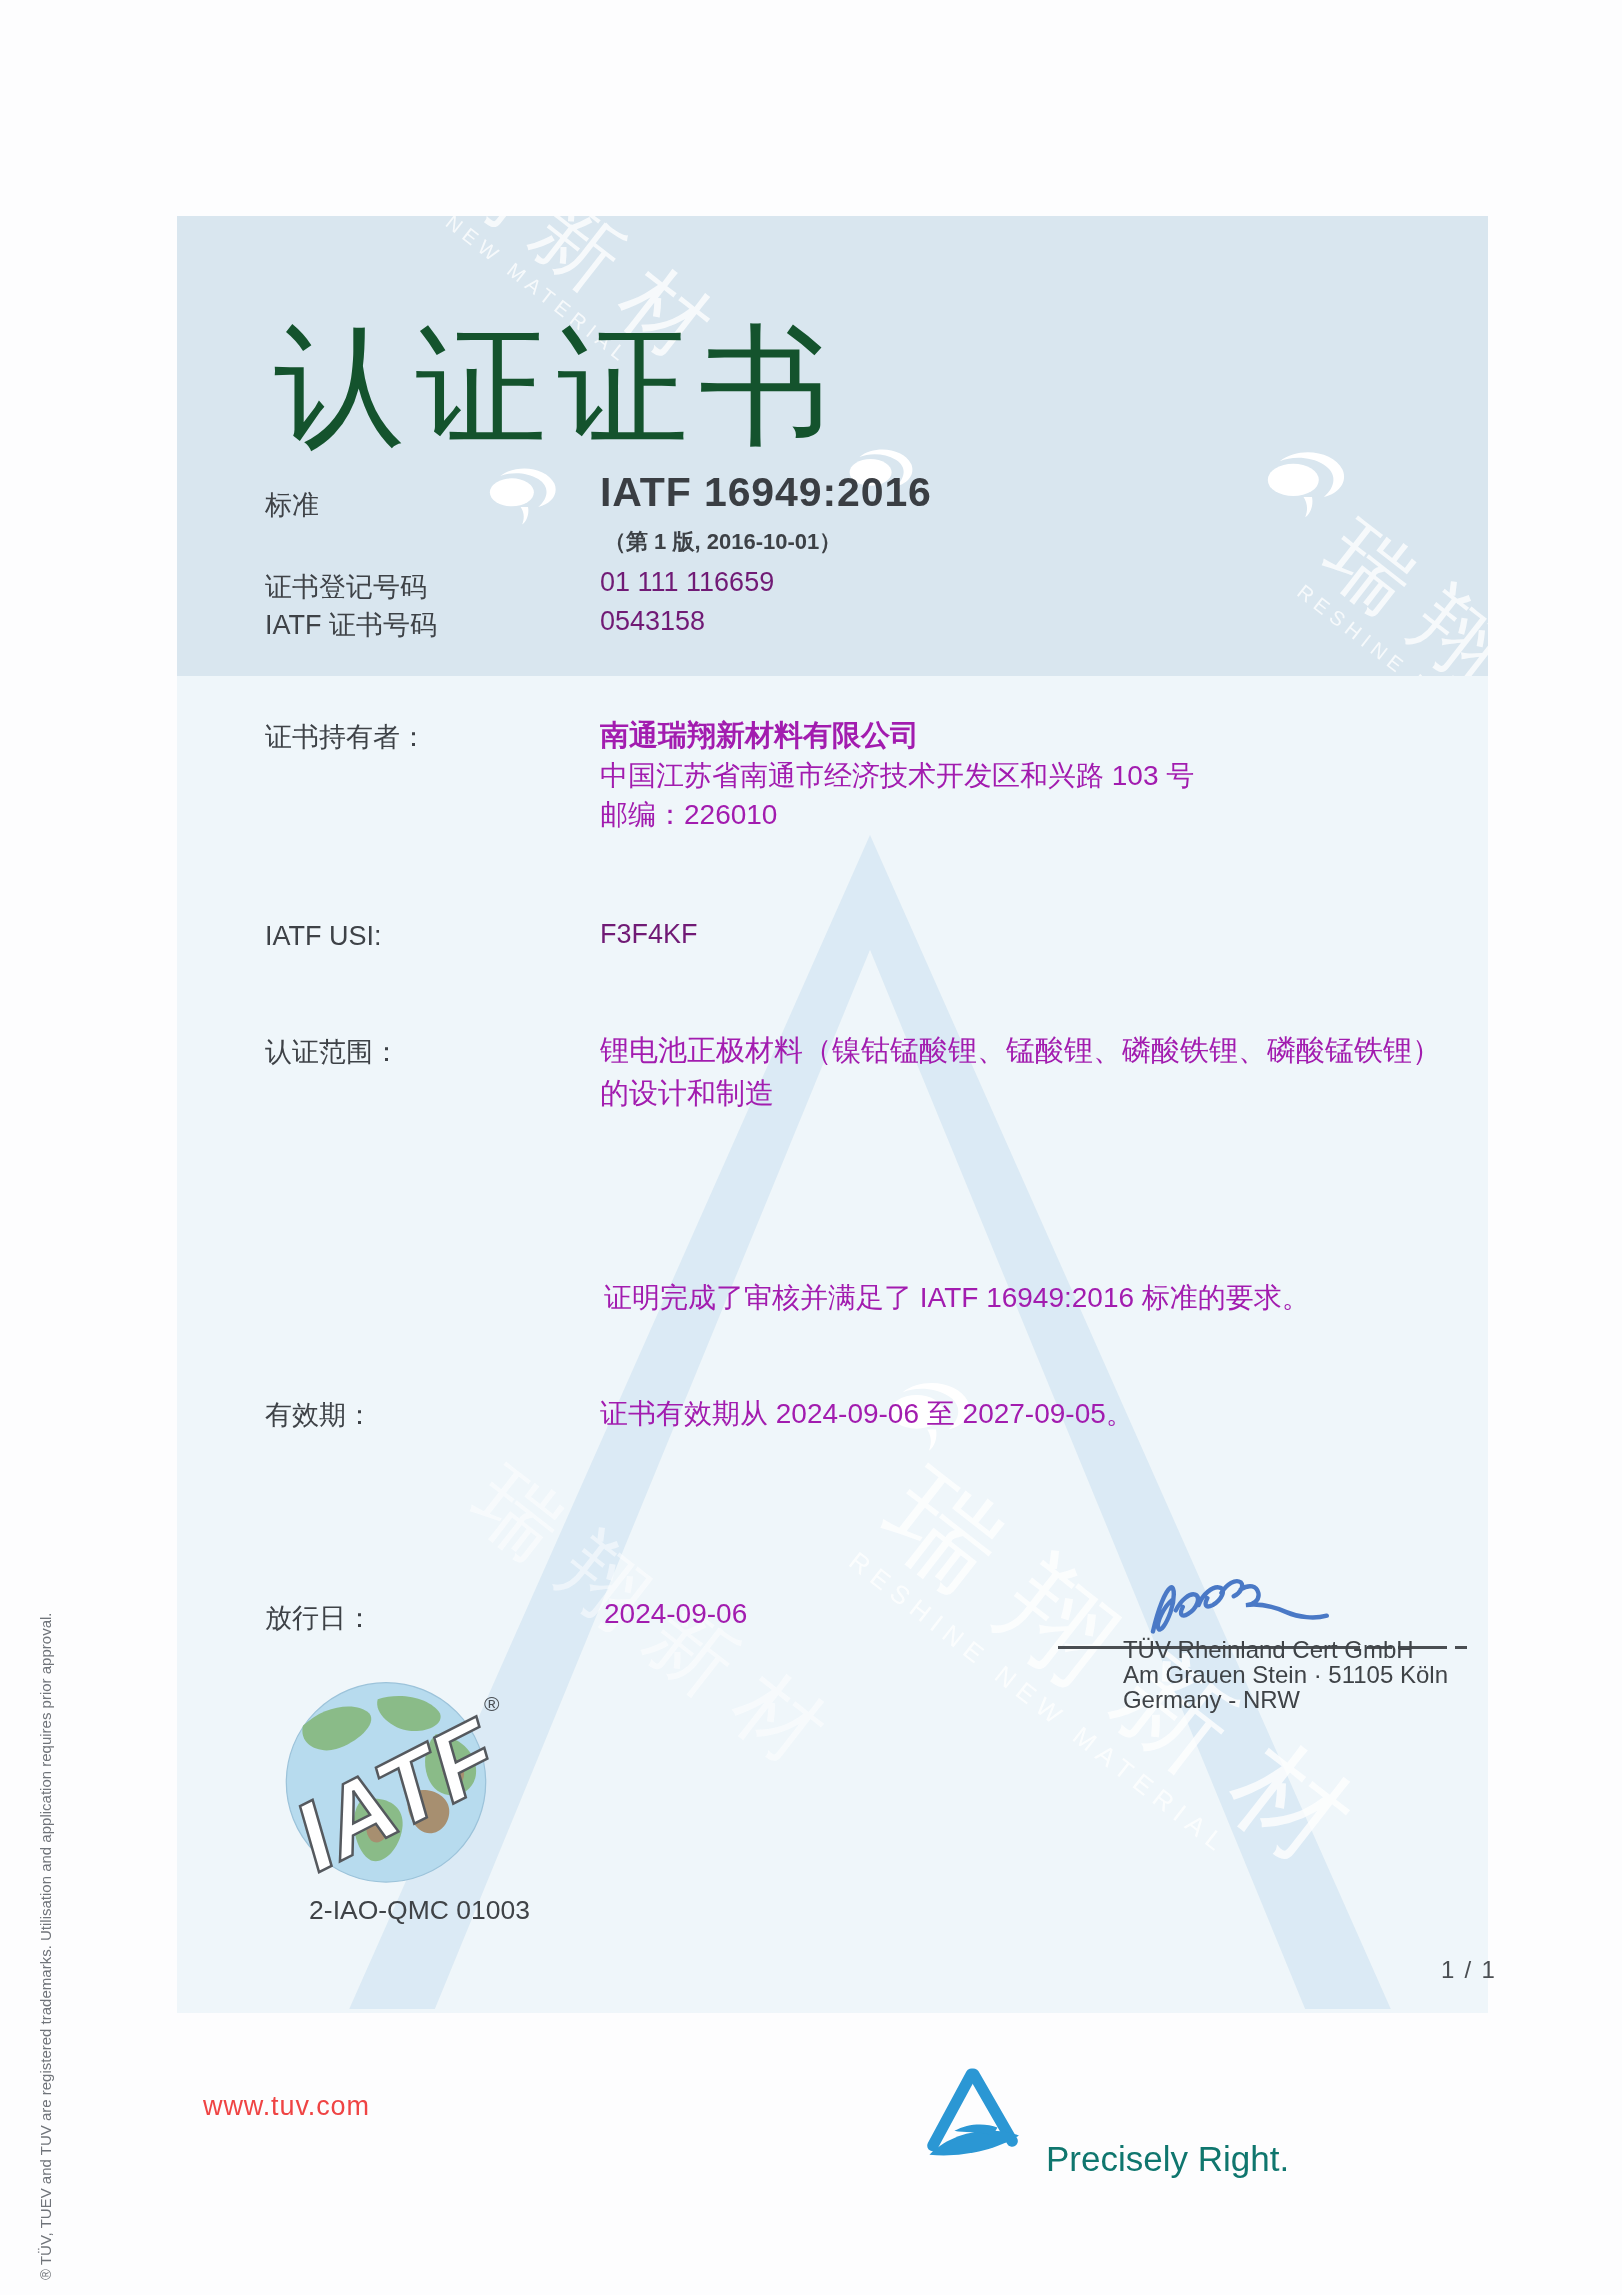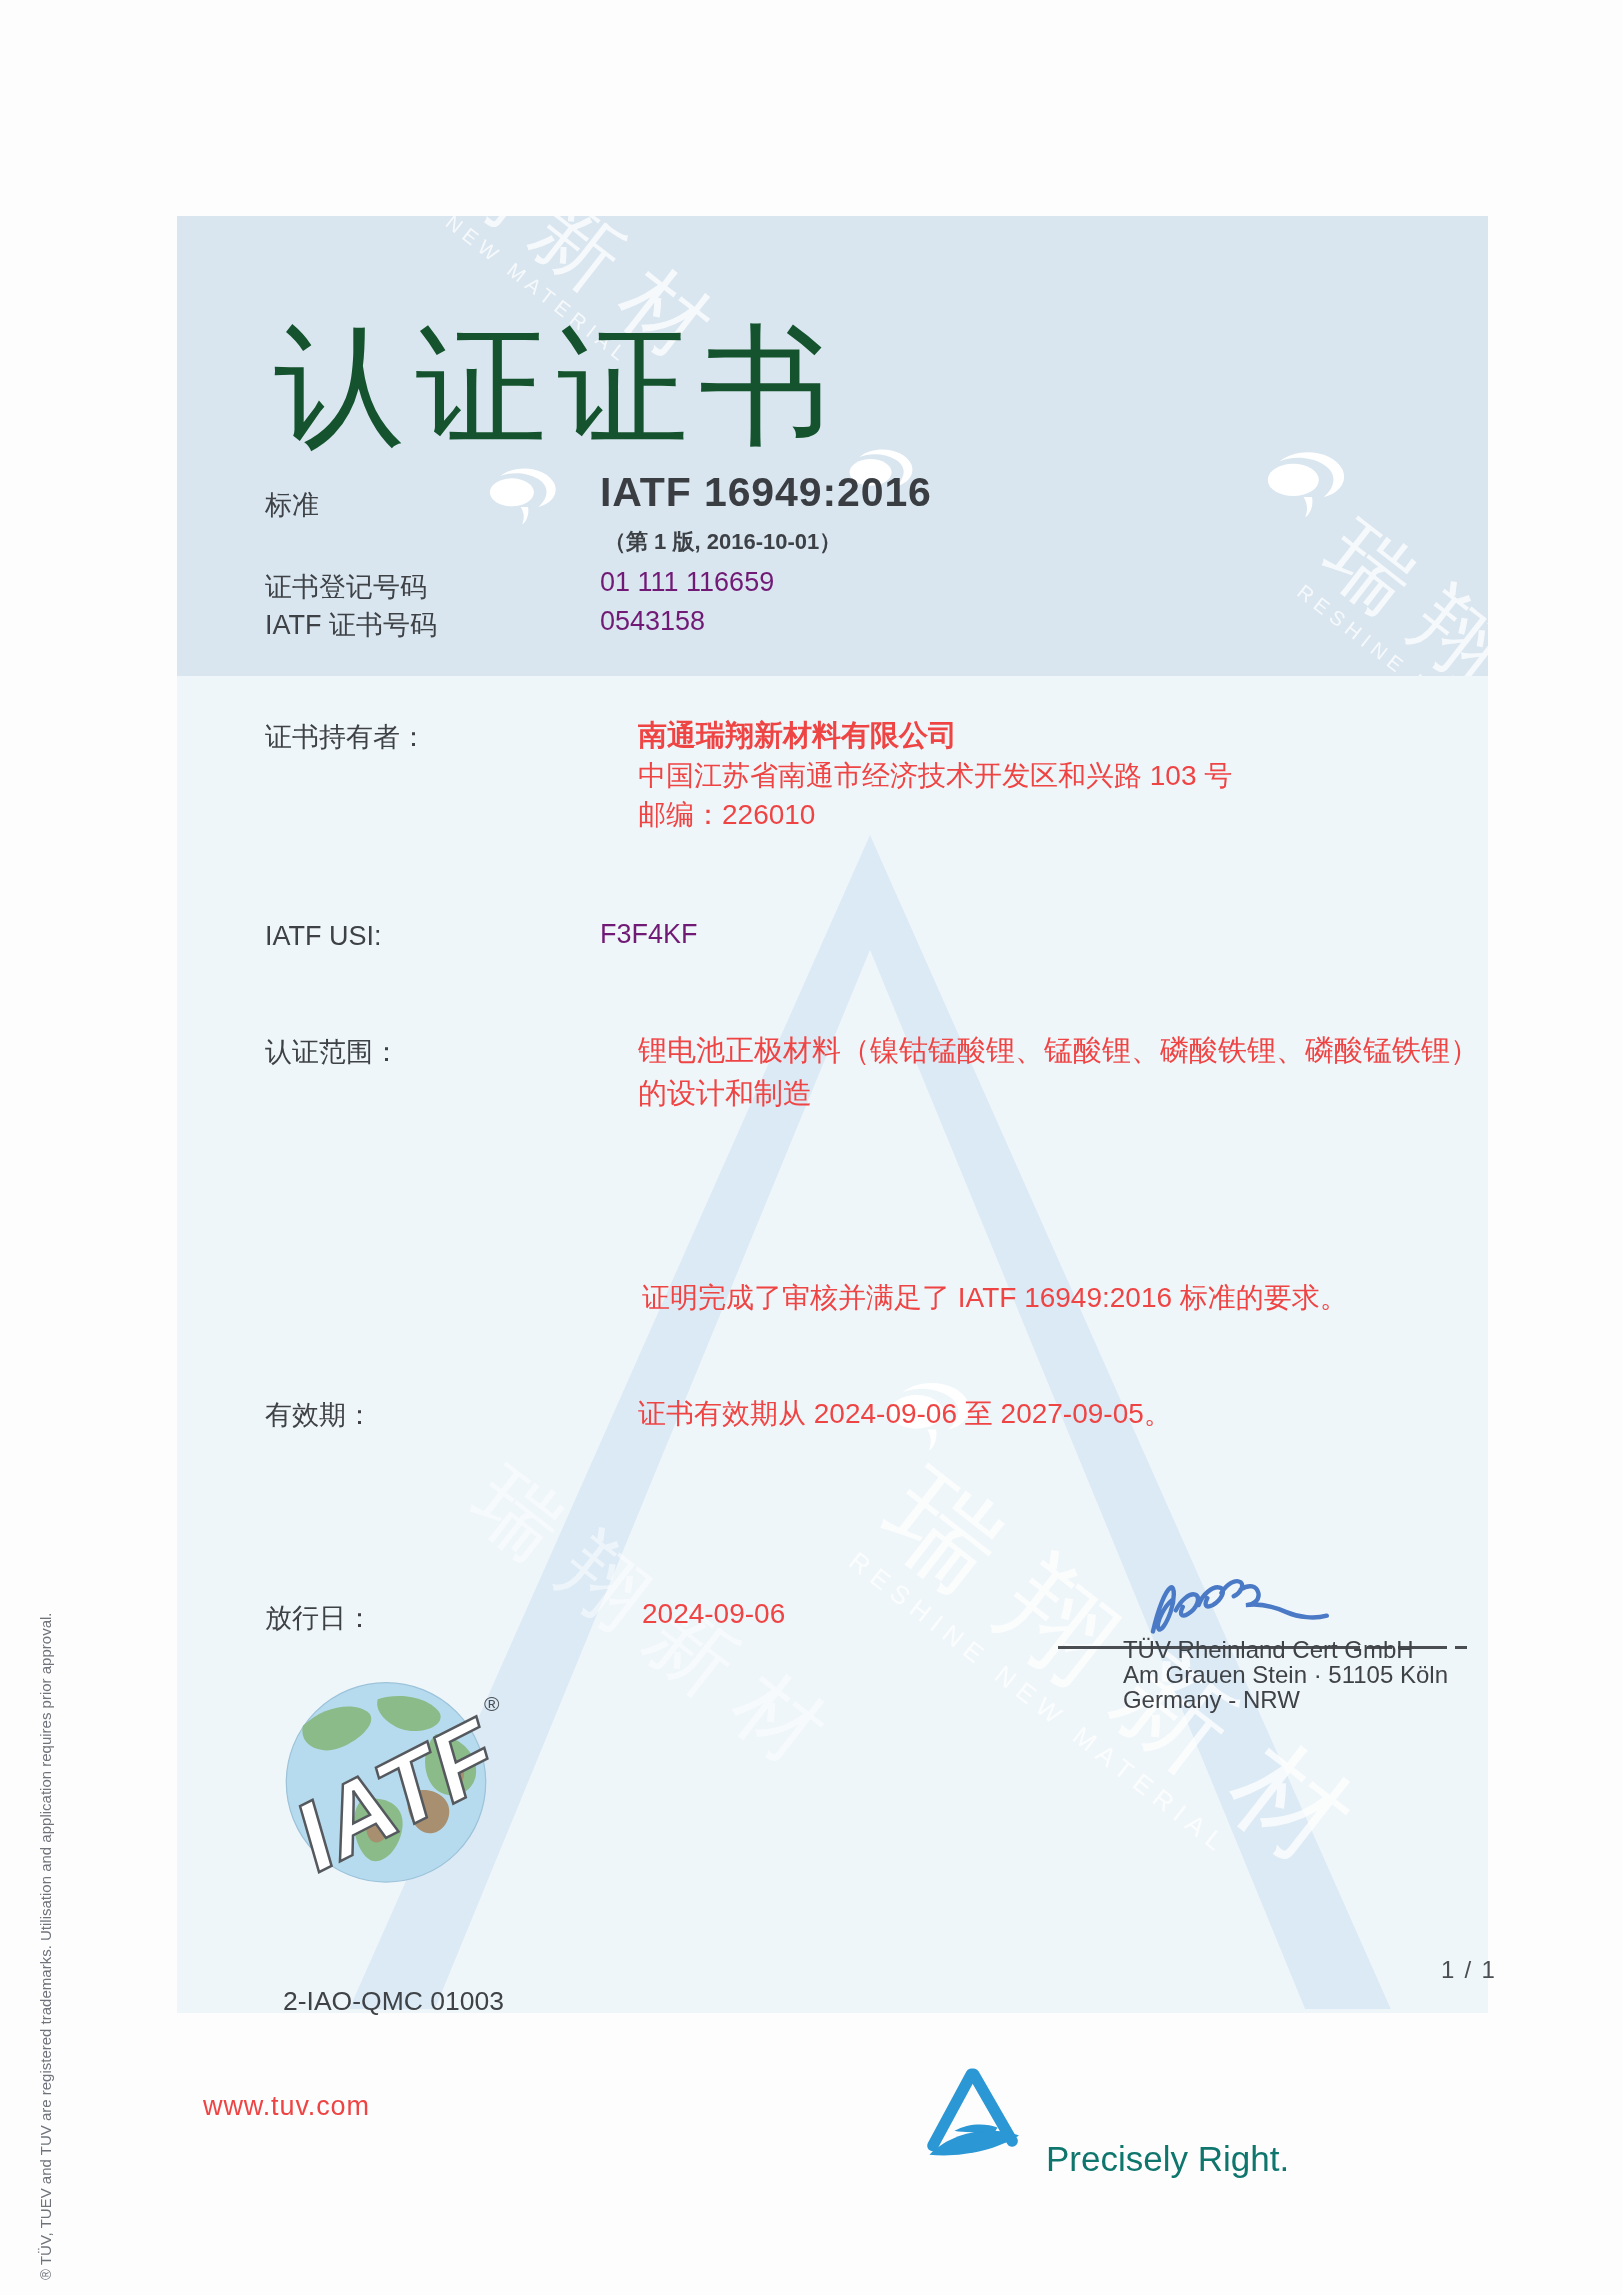--- a/index.html
+++ b/index.html
@@ -7,29 +7,29 @@
     position:relative;width:1623px;height:2295px;background:#fdfdfe;overflow:hidden;
     font-family:"Liberation Sans","DejaVu Sans",sans-serif;color:#3e4247;
   }
   .abs{position:absolute;}
   
   .band{left:177px;top:216px;width:1311px;height:460px;background:#d9e6ef;overflow:hidden;}
   .bodyregion{left:177px;top:676px;width:1311px;height:1337px;background:#eff6fa;overflow:hidden;}
   
   .title{left:274px;top:320px;font-size:131px;line-height:1;font-weight:400;color:#14532d;letter-spacing:10.6px;white-space:nowrap;}
   .lbl{font-size:27px;color:#3e4247;white-space:nowrap;}
-  .val{font-size:28px;color:#ef4444;white-space:nowrap;margin-left:38px;}
+  .val{font-size:28px;color:#a21caf;white-space:nowrap;}
   .val-num{font-size:27px;font-weight:400;color:#701a75;white-space:nowrap;}
   .std-val{font-size:41px;font-weight:bold;color:#3a3e43;white-space:nowrap;letter-spacing:0.9px;}
   .std-ed{font-size:22px;font-weight:bold;color:#3d4146;white-space:nowrap;}
   .bold{font-weight:bold;}
   .issuer{right:175px;top:1637px;font-size:24px;line-height:25px;color:#3f4347;white-space:nowrap;}
   .sigline{left:1058px;top:1646px;width:302px;height:2.6px;background:#4a4e52;}
   .dash{top:1646px;height:2.6px;background:#4a4e52;}
-  .code{left:283px;top:1986px;width:247px;text-align:left;font-size:26.5px;color:#3f4347;white-space:nowrap;}
+  .code{left:283px;top:1895px;width:247px;text-align:right;font-size:26.5px;color:#3f4347;white-space:nowrap;}
   .pageind{left:1399px;top:1956px;font-size:24px;color:#4a4e52;letter-spacing:1.8px;margin-left:42px;}
   .website{left:203px;top:2091px;font-size:27px;color:#ef4444;letter-spacing:0.9px;}
   .brand{left:1044px;top:2077px;font-size:49px;color:#4a4f54;white-space:nowrap;}
   .brand .b{font-weight:bold;}
   .brand sup{font-size:23px;vertical-align:25px;}
   .tagline{left:1046px;top:2139px;font-size:35px;color:#0f766e;white-space:nowrap;}
   .sidenote{
     left:37px;top:2280px;width:768px;font-size:15px;color:#70747a;white-space:nowrap;
     transform:rotate(-90deg);transform-origin:0 0;
   }

